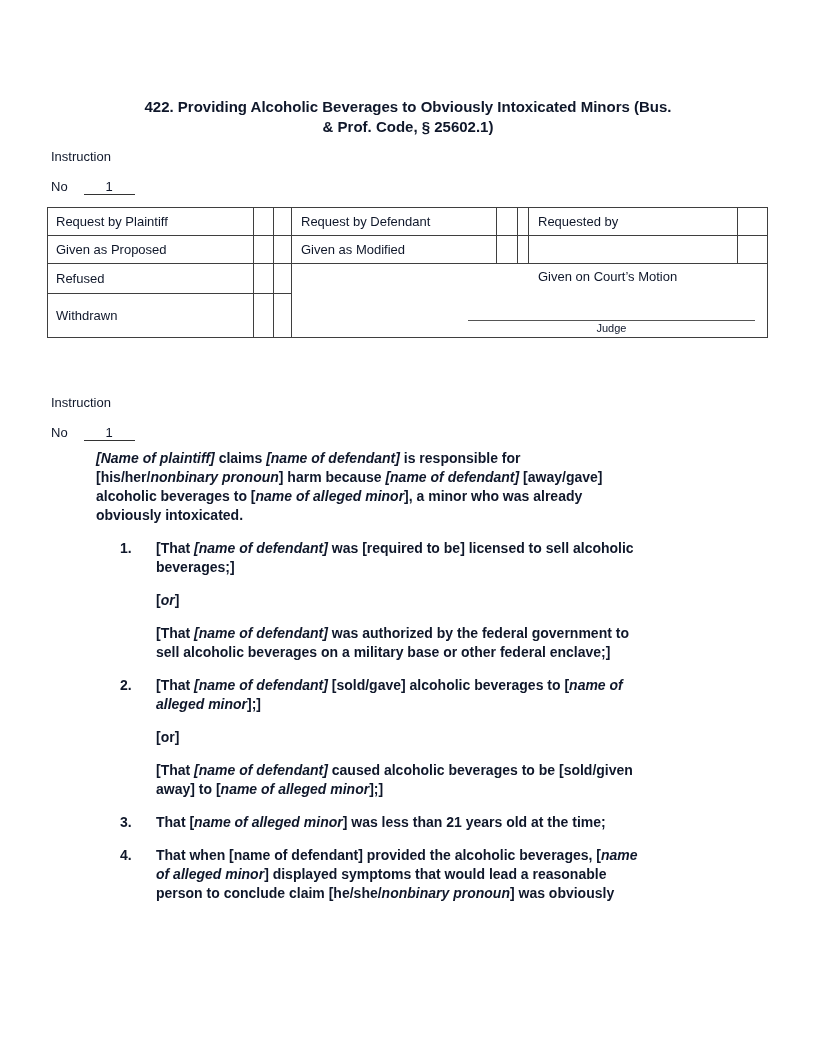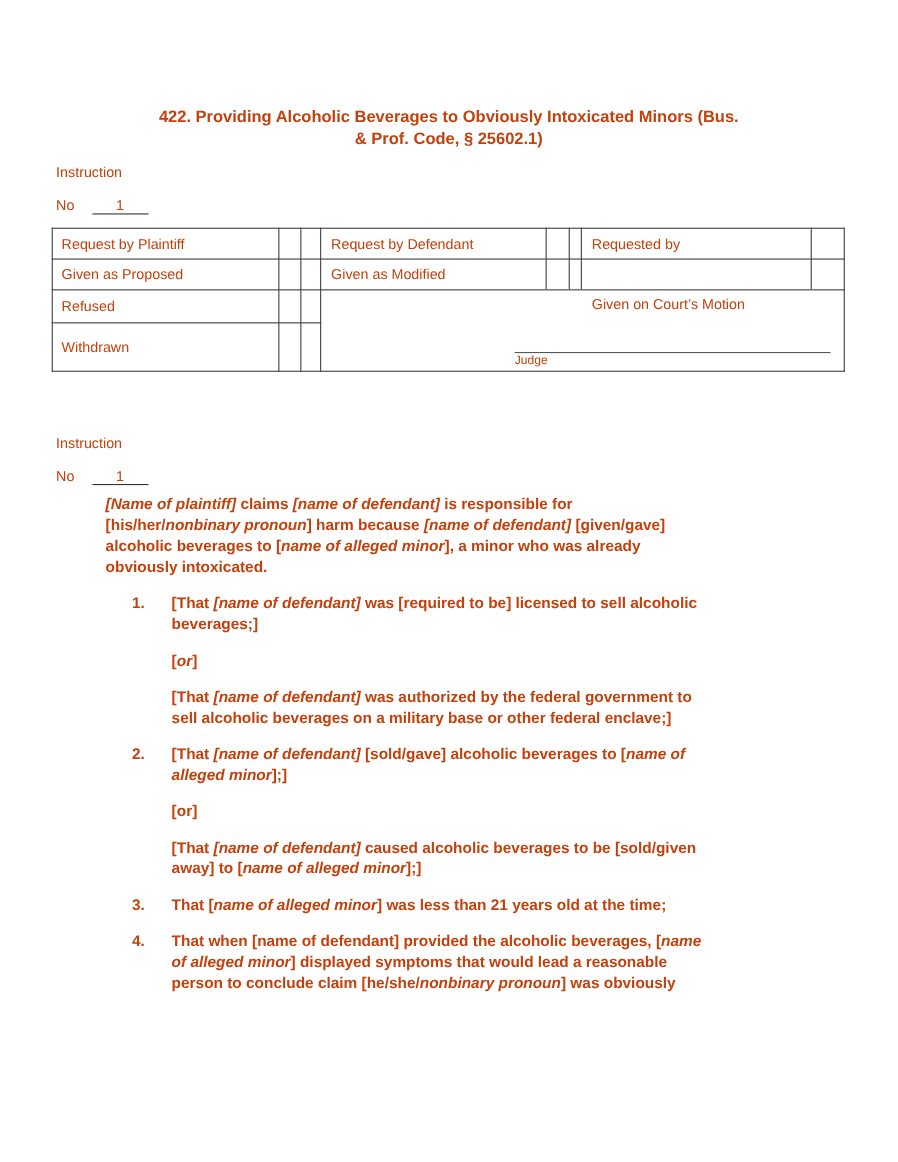--- a/index.html
+++ b/index.html
@@ -1,33 +1,33 @@
 <!DOCTYPE html>
 <html><head>
 <meta charset="utf-8">
 <style>
   html,body{margin:0;padding:0;background:#fff;}
   .page{position:relative;width:816px;height:1056px;background:#fff;overflow:hidden;
-        font-family:"Liberation Sans","DejaVu Sans",sans-serif;color:#c2410c;}
+        font-family:"Liberation Sans","DejaVu Sans",sans-serif;color:#0f172a;}
   
   .doc-title{position:absolute;top:97px;left:0;width:816px;text-align:center;
              font-size:15px;font-weight:bold;line-height:20px;}
   
   .instr{position:absolute;left:51px;font-size:13px;line-height:15px;}
   .instr .no-row{margin-top:15px;}
   .num-field{display:inline-block;width:51px;margin-left:16px;border-bottom:1px solid #333;
              text-align:center;font-size:13px;}
   
   .ftable{position:absolute;left:47px;top:207px;width:733px;height:131px;font-size:13px;}
   .hline{position:absolute;height:1px;background:#3f3f3f;}
   .vline{position:absolute;width:1px;background:#3f3f3f;}
   .fcell{position:absolute;display:flex;align-items:center;padding-left:9px;box-sizing:border-box;}
   .hotspot{position:absolute;}
   .sig-line{position:absolute;height:1px;background:#555;}
-  .judge{position:absolute;font-size:11px;text-align:left;}
+  .judge{position:absolute;font-size:11px;text-align:center;}
   
   .doc-body{position:absolute;left:96px;top:449px;width:632px;font-size:14px;font-weight:bold;
             line-height:19px;}
   .para{margin:0 0 14px 0;}
   .sub{margin:0 0 14px 60px;}
   .item{position:relative;padding-left:60px;margin:0 0 14px 0;}
   .item .num{position:absolute;left:24px;top:0;}
   .it{font-style:italic;}
   .tline{white-space:nowrap;}
 </style>
@@ -93,21 +93,21 @@
   <div class="instr" style="top:395px;">
     <div>Instruction</div>
     <div class="no-row">
       <span>No</span><span class="num-field">1</span>
     </div>
   </div>
 
   <div class="doc-body">
     <div class="para">
         <div class="tline"><span class="it">[Name of plaintiff]</span><span> claims </span><span class="it">[name of defendant]</span><span> is responsible for</span></div>
-        <div class="tline"><span>[his/her/</span><span class="it">nonbinary pronoun</span><span>] harm because </span><span class="it">[name of defendant]</span><span> [given/gave]</span></div>
+        <div class="tline"><span>[his/her/</span><span class="it">nonbinary pronoun</span><span>] harm because </span><span class="it">[name of defendant]</span><span> [away/gave]</span></div>
         <div class="tline"><span>alcoholic beverages to [</span><span class="it">name of alleged minor</span><span>], a minor who was already</span></div>
         <div class="tline"><span>obviously intoxicated.</span></div>
       </div>
 
     <div class="item">
       <span class="num">1.</span>
       <div>
           <div class="tline"><span>[That </span><span class="it">[name of defendant]</span><span> was [required to be] licensed to sell alcoholic</span></div>
           <div class="tline"><span>beverages;]</span></div>
         </div>

